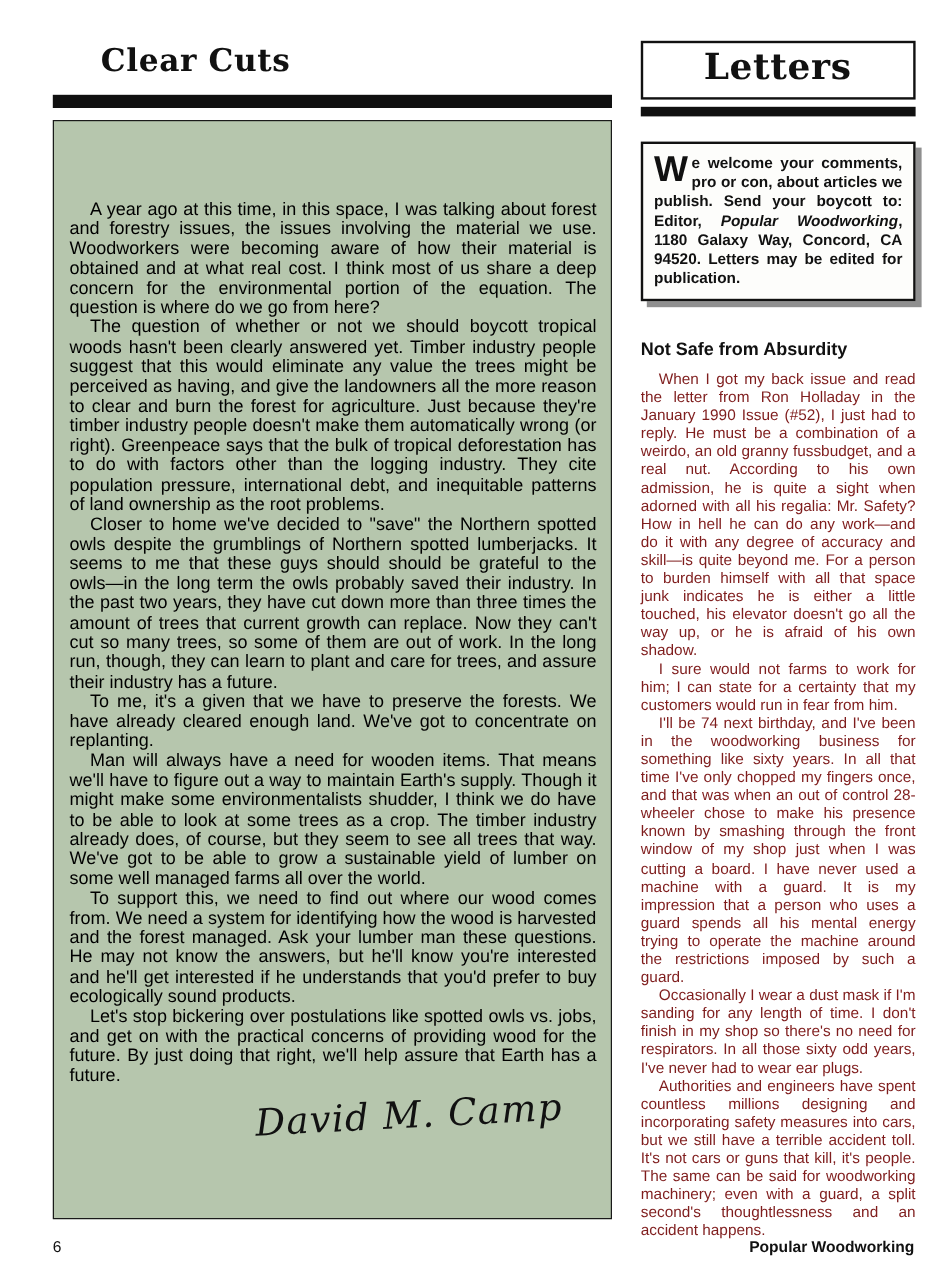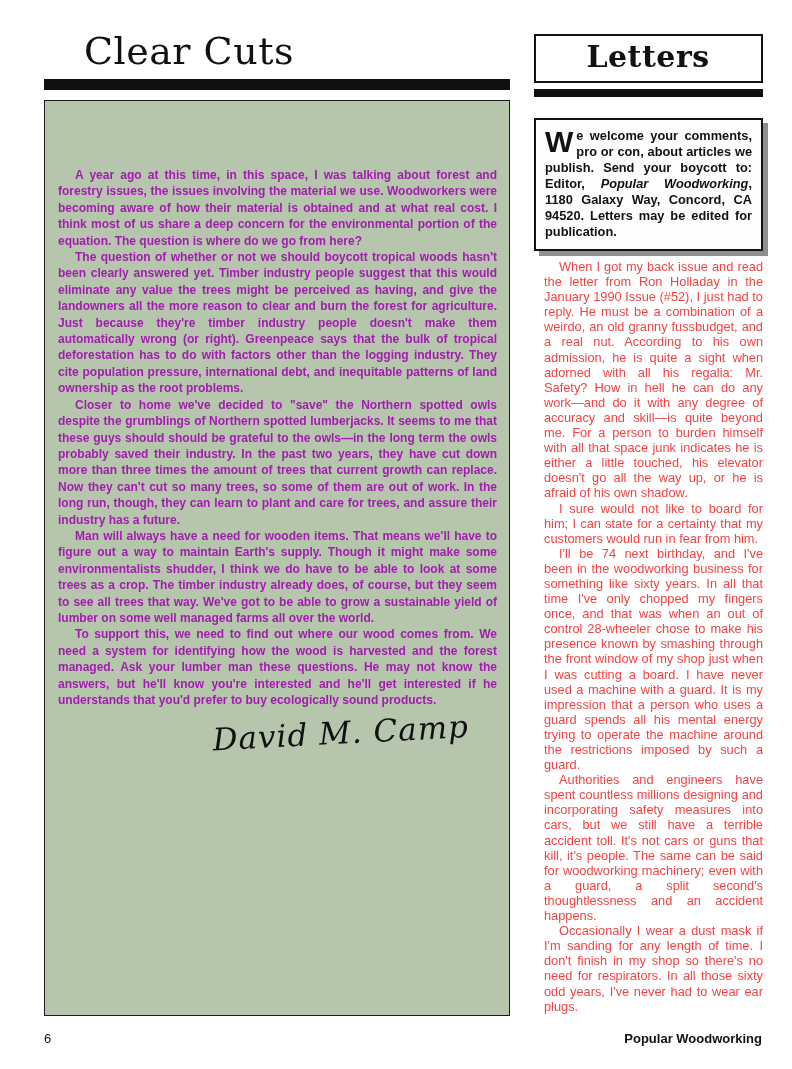--- a/index.html
+++ b/index.html
@@ -11,41 +11,40 @@
     margin:0 auto;
     font-family:"Liberation Sans", sans-serif;
     color:#111;
     overflow:hidden;
   }
 
   
   .col-left { position:absolute; left:44px; top:28px; width:466px; }
   .cc-title {
     font-family:"DejaVu Serif", serif;
-    font-weight:normal;
-    font-size:38px;
+    font-weight:bold;
+    font-size:26px;
     line-height:46px;
     padding-left:40px;
     letter-spacing:0.5px;
   }
   .cc-rule { height:11px; background:#101010; margin-top:5px; }
   .editorial-box {
     margin-top:10px;
     height:916px;
     background:#b6c6ad;
     border:1.5px solid #1a1a1a;
     padding:66px 12px 0 13px;
   }
   .editorial-box p {
-    font-size:12px;
+    font-size:15px;
     line-height:16.4px;
     text-align:justify;
     text-indent:17px;
-    color:#a21caf;
-    font-weight:bold;
+    color:#000000;
   }
   .signature {
     margin-top:10px;
     padding-right:28px;
     text-align:right;
     font-family:"DejaVu Serif", serif;
     font-style:italic;
     font-size:31px;
     transform:rotate(-3deg);
     letter-spacing:1px;
@@ -89,61 +88,63 @@
     margin-top:32px;
     font-weight:bold;
     font-size:15px;
   }
   .letter-body { margin-top:8px; }
   .letter-body p {
     font-size:12.8px;
     line-height:15.1px;
     text-align:justify;
     text-indent:15px;
-    color:#ef4444;
-    margin-left:10px;
+    color:#7f1d1d;
   }
 
   
   .footer { position:absolute; left:44px; right:30px; top:1031px; font-size:13px; }
   .page-number { position:absolute; left:0; top:0; }
   .footer-mag { position:absolute; right:0; top:0; font-weight:bold; }
 </style>
 </head>
 <body>
 
 <div class="page">
 
   <div class="col-left">
     <div class="cc-title">Clear Cuts</div>
     <div class="cc-rule"></div>
     <div class="editorial-box">
       <p>A year ago at this time, in this space, I was talking about forest and forestry issues, the issues involving the material we use. Woodworkers were becoming aware of how their material is obtained and at what real cost. I think most of us share a deep concern for the environmental portion of the equation. The question is where do we go from here?</p>
       <p>The question of whether or not we should boycott tropical woods hasn't been clearly answered yet. Timber industry people suggest that this would eliminate any value the trees might be perceived as having, and give the landowners all the more reason to clear and burn the forest for agriculture. Just because they're timber industry people doesn't make them automatically wrong (or right). Greenpeace says that the bulk of tropical deforestation has to do with factors other than the logging industry. They cite population pressure, international debt, and inequitable patterns of land ownership as the root problems.</p>
       <p>Closer to home we've decided to "save" the Northern spotted owls despite the grumblings of Northern spotted lumberjacks. It seems to me that these guys should should be grateful to the owls—in the long term the owls probably saved their industry. In the past two years, they have cut down more than three times the amount of trees that current growth can replace. Now they can't cut so many trees, so some of them are out of work. In the long run, though, they can learn to plant and care for trees, and assure their industry has a future.</p>
+      <p>To me, it's a given that we have to preserve the forests. We have already cleared enough land. We've got to concentrate on replanting.</p>
       <p>Man will always have a need for wooden items. That means we'll have to figure out a way to maintain Earth's supply. Though it might make some environmentalists shudder, I think we do have to be able to look at some trees as a crop. The timber industry already does, of course, but they seem to see all trees that way. We've got to be able to grow a sustainable yield of lumber on some well managed farms all over the world.</p>
       <p>To support this, we need to find out where our wood comes from. We need a system for identifying how the wood is harvested and the forest managed. Ask your lumber man these questions. He may not know the answers, but he'll know you're interested and he'll get interested if he understands that you'd prefer to buy ecologically sound products.</p>
+      <p>Let's stop bickering over postulations like spotted owls vs. jobs, and get on with the practical concerns of providing wood for the future. By just doing that right, we'll help assure that Earth has a future.</p>
       <div class="signature">David M. Camp</div>
     </div>
   </div>
 
   <div class="col-right">
     <div class="lt-title-box">
       <div class="lt-title">Letters</div>
     </div>
     <div class="lt-rule"></div>
 
     <div class="welcome-box"><span class="dropcap">W</span><span>e welcome your comments, pro or con, about articles we publish. Send your boycott to: Editor, </span><span class="mag">Popular Woodworking</span><span>, 1180 Galaxy Way, Concord, CA 94520. Letters may be edited for publication.</span></div>
 
+    <div class="letter-heading">Not Safe from Absurdity</div>
     <div class="letter-body">
       <p>When I got my back issue and read the letter from Ron Holladay in the January 1990 Issue (#52), I just had to reply. He must be a combination of a weirdo, an old granny fussbudget, and a real nut. According to his own admission, he is quite a sight when adorned with all his regalia: Mr. Safety? How in hell he can do any work—and do it with any degree of accuracy and skill—is quite beyond me. For a person to burden himself with all that space junk indicates he is either a little touched, his elevator doesn't go all the way up, or he is afraid of his own shadow.</p>
-      <p>I sure would not like to board for him; I can state for a certainty that my customers would run in fear from him.</p>
+      <p>I sure would not farms to work for him; I can state for a certainty that my customers would run in fear from him.</p>
       <p>I'll be 74 next birthday, and I've been in the woodworking business for something like sixty years. In all that time I've only chopped my fingers once, and that was when an out of control 28-wheeler chose to make his presence known by smashing through the front window of my shop just when I was cutting a board. I have never used a machine with a guard. It is my impression that a person who uses a guard spends all his mental energy trying to operate the machine around the restrictions imposed by such a guard.</p>
+      <p>Occasionally I wear a dust mask if I'm sanding for any length of time. I don't finish in my shop so there's no need for respirators. In all those sixty odd years, I've never had to wear ear plugs.</p>
       <p>Authorities and engineers have spent countless millions designing and incorporating safety measures into cars, but we still have a terrible accident toll. It's not cars or guns that kill, it's people. The same can be said for woodworking machinery; even with a guard, a split second's thoughtlessness and an accident happens.</p>
-      <p>Occasionally I wear a dust mask if I'm sanding for any length of time. I don't finish in my shop so there's no need for respirators. In all those sixty odd years, I've never had to wear ear plugs.</p>
     </div>
   </div>
 
   <div class="footer">
     <span class="page-number">6</span>
     <span class="footer-mag">Popular Woodworking</span>
   </div>
 
 </div>
 

